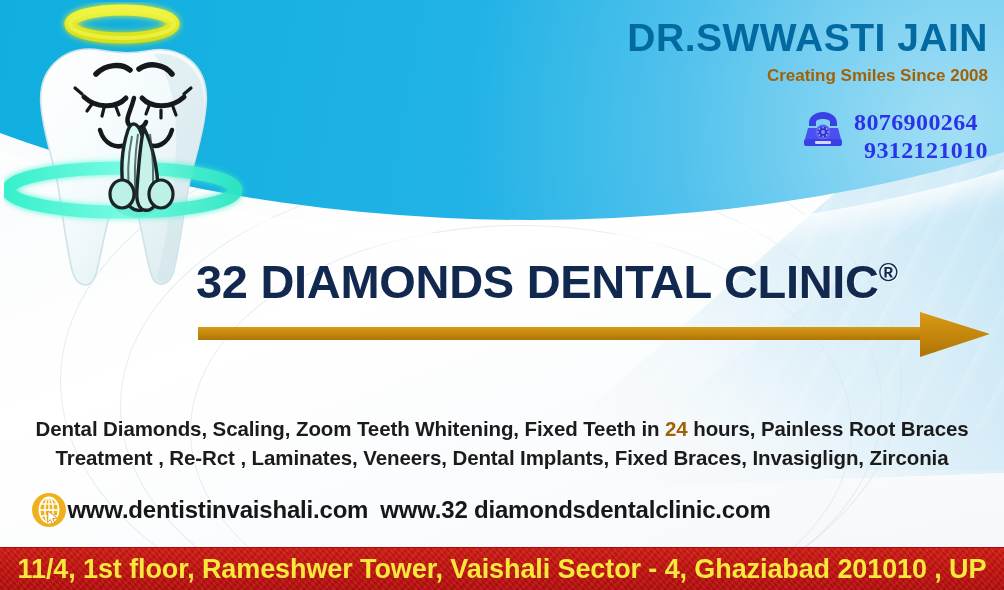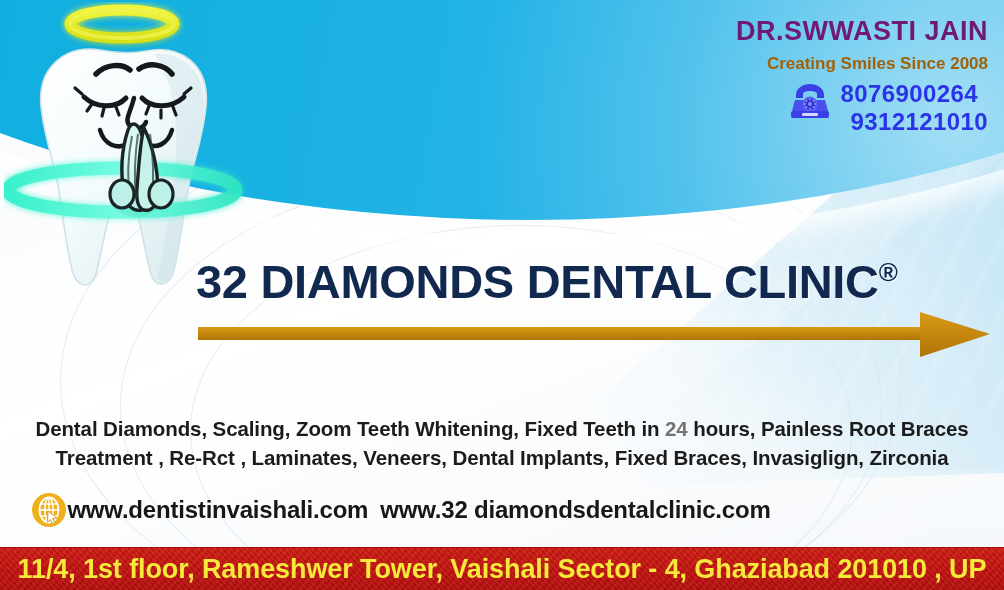--- a/index.html
+++ b/index.html
@@ -116,40 +116,41 @@
   
   .doctor-block {
     position: absolute;
     right: 16px;
     top: 18px;
     width: 470px;
     text-align: right;
     z-index: 6;
   }
   .doctor-name {
-    font-size: 27px;
+    font-size: 39px;
     font-weight: bold;
     letter-spacing: 0.5px;
-    color: #701a75;
+    color: #0369a1;
     line-height: 1;
     white-space: nowrap;
   }
   .doctor-tagline {
     margin-top: 10px;
     font-size: 17px;
     font-weight: bold;
     color: #a16207;
     line-height: 1;
   }
   .phone-row {
-    margin-top: 8px;
+    margin-top: 24px;
     display: flex;
     align-items: flex-start;
     justify-content: flex-end;
     gap: 10px;
+    font-family: Liberation Serif, serif;
   }
   .phone-icon {
     width: 42px;
     height: 38px;
     flex: 0 0 auto;
     margin-top: 2px;
   }
   .phone-numbers {
     text-align: left;
   }
@@ -215,21 +216,21 @@
     z-index: 7;
   }
   .services-line {
     font-size: 20.5px;
     font-weight: bold;
     color: #1b1b1b;
     line-height: 1.42;
     letter-spacing: -0.1px;
     white-space: nowrap;
   }
-  .services-line .hl { color: #737373; }
+  .services-line .hl { color: #a16207; }
 
   
   .websites {
     position: absolute;
     left: 0;
     top: 492px;
     width: 802px;
     display: flex;
     align-items: center;
     justify-content: center;

